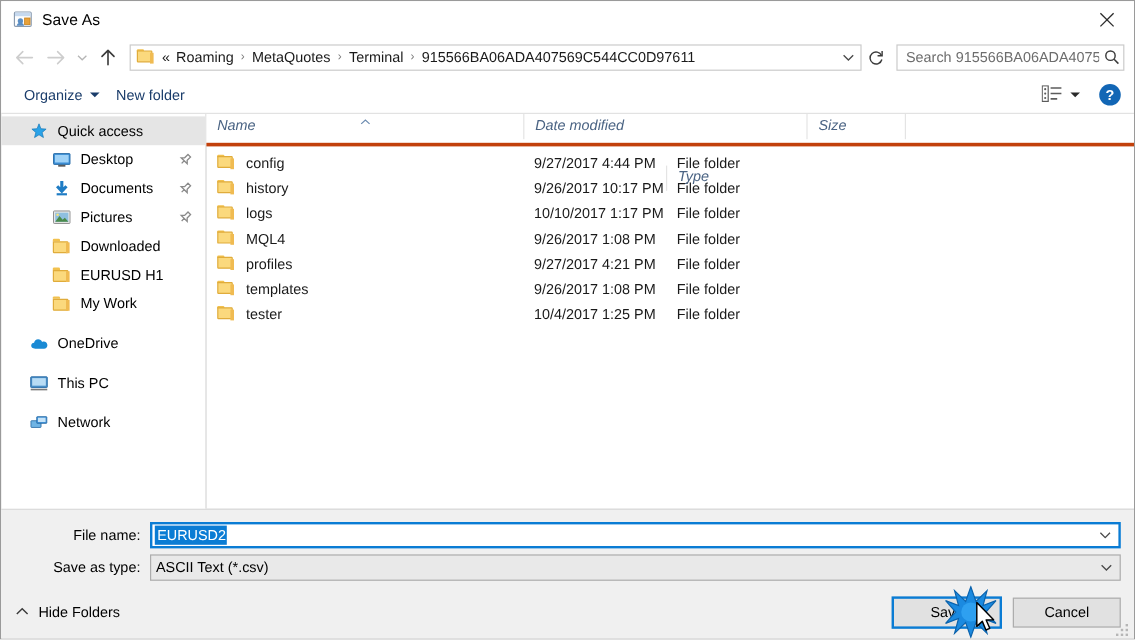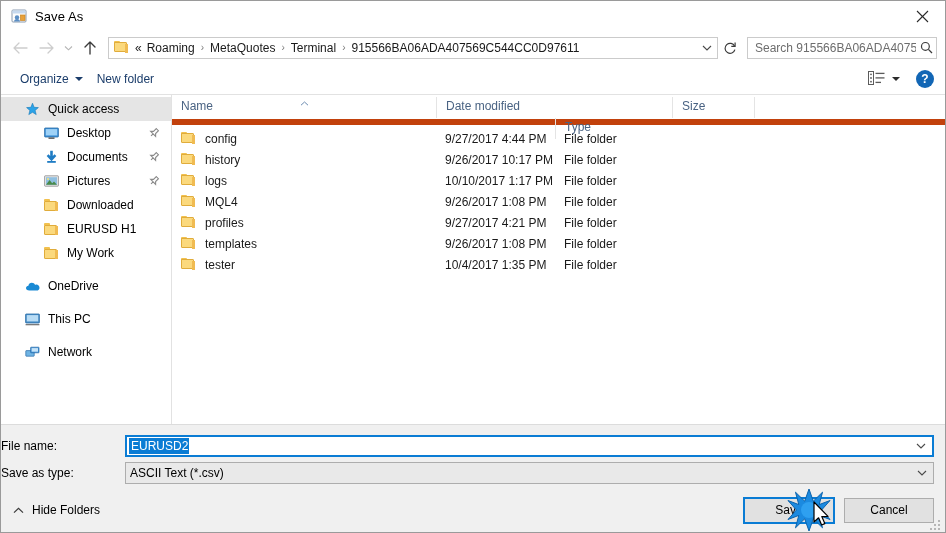--- a/index.html
+++ b/index.html
@@ -302,25 +302,26 @@
   .filelist {
     flex: 1 1 auto;
     display: flex;
     flex-direction: column;
     min-width: 0;
     background: #fff;
   }
   .col-head {
     height: 24px;
     flex: 0 0 24px;
-    border-bottom: 6px solid #c2410c;
-    display: flex;
-    align-items: center;
+    border-bottom: 3px solid #c2410c;
+    display: flex;
+    align-items: flex-start;
     position: relative;
     background: #fff;
+    font-style: italic;
   }
   .col {
     font-size: 12px;
     color: #4a6383;
     padding-bottom: 3px;
     padding-left: 9px;
     box-sizing: border-box;
     position: relative;
     height: 21px;
     display: flex;
@@ -368,21 +369,21 @@
   .form-row {
     display: flex;
     align-items: center;
     height: 23px;
     margin-bottom: 4px;
     padding-right: 11px;
   }
   .form-label {
     width: 124px;
     flex: 0 0 124px;
-    text-align: left;
+    text-align: right;
     padding-right: 8px;
     box-sizing: border-box;
     font-size: 12px;
     color: #000;
   }
   .combo {
     flex: 1 1 auto;
     height: 22px;
     box-sizing: border-box;
     display: flex;
@@ -850,21 +851,21 @@
 
         <div class="frow">
           <div class="fc-name">
             <span class="folder">
                 <span class="tab"></span>
                 <span class="body-f"></span>
                 <span class="shade"></span>
               </span>
             <span>tester</span>
           </div>
-          <div class="fc-date">10/4/2017 1:35 PM</div>
+          <div class="fc-date">10/4/2017 1:25 PM</div>
           <div class="fc-type">File folder</div>
           <div class="fc-size"></div>
         </div>
 
       </div>
     </div>
   </div>
 
   <div class="footer">
     <div class="form-row">

